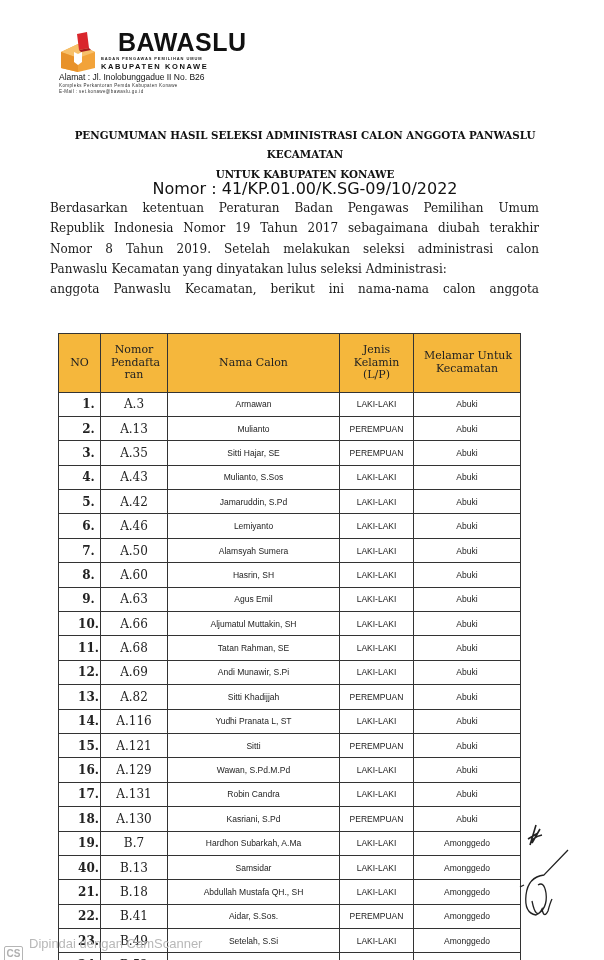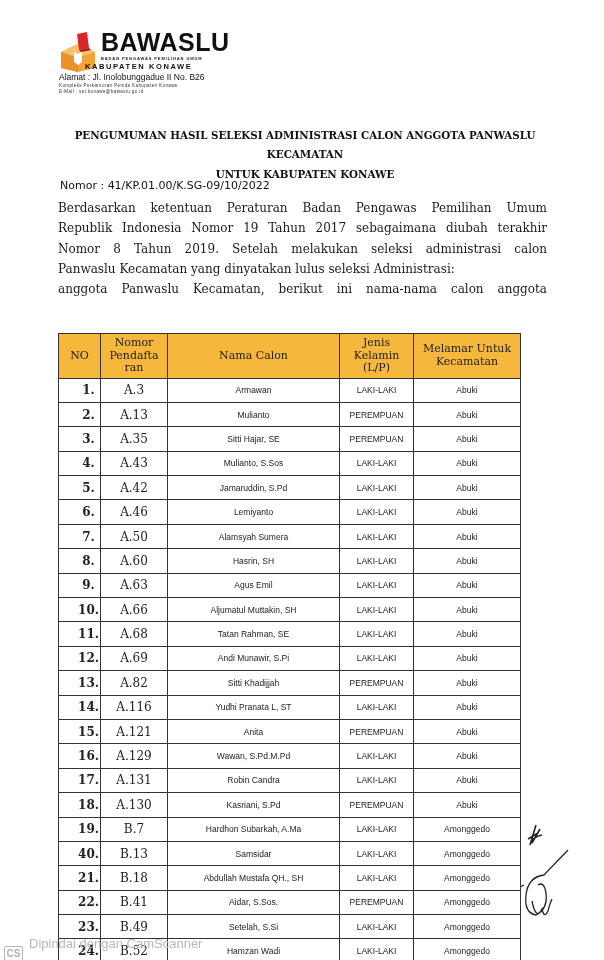--- a/index.html
+++ b/index.html
@@ -2,43 +2,43 @@
 <html><head>
 <meta charset="utf-8">
 <style>
   * { box-sizing: border-box; margin: 0; padding: 0; }
   html, body { width: 604px; height: 960px; background: #ffffff; overflow: hidden; }
   body { position: relative; font-family: "DejaVu Serif", serif; color: #1a1a1a; }
 
   
   .letterhead { position: absolute; left: 57px; top: 28px; width: 220px; height: 96px; }
   .logo { position: absolute; left: 2px; top: 4px; width: 38px; height: 40px; }
-  .brand { position: absolute; left: 44px; top: 0px; font-family: "Liberation Sans", sans-serif; font-weight: 900; font-size: 25px; letter-spacing: 0.5px; color: #111; line-height: 28px; }
+  .brand { position: absolute; left: 61px; top: 0px; font-family: "Liberation Sans", sans-serif; font-weight: 900; font-size: 25px; letter-spacing: 0.5px; color: #111; line-height: 28px; }
   .subbrand { position: absolute; left: 44px; top: 28px; font-family: "Liberation Sans", sans-serif; font-weight: bold; font-size: 4px; letter-spacing: 0.9px; color: #222; white-space: nowrap; }
-  .kabupaten { position: absolute; left: 28px; top: 34px; font-family: "Liberation Sans", sans-serif; font-weight: bold; font-size: 7.5px; letter-spacing: 1.6px; color: #111; white-space: nowrap; }
+  .kabupaten { position: absolute; left: 44px; top: 34px; font-family: "Liberation Sans", sans-serif; font-weight: bold; font-size: 7.5px; letter-spacing: 1.6px; color: #111; white-space: nowrap; }
   .address { position: absolute; left: 2px; top: 44px; font-family: "Liberation Sans", sans-serif; font-size: 8.5px; color: #111; white-space: nowrap; }
   .address-sub { position: absolute; left: 2px; top: 55px; font-family: "Liberation Sans", sans-serif; font-size: 4.5px; color: #333; white-space: nowrap; letter-spacing: 0.4px; }
   .address-email { position: absolute; left: 2px; top: 61px; font-family: "Liberation Sans", sans-serif; font-size: 4.5px; color: #333; white-space: nowrap; letter-spacing: 0.4px; }
 
   
   .title { position: absolute; left: 60px; width: 490px; text-align: center; font-family: "DejaVu Serif", serif; font-weight: bold; font-size: 10.3px; color: #111; white-space: nowrap; }
   .t1 { top: 129px; }
   .t2 { top: 148px; }
   .t3 { top: 168px; }
-  .nomor { position: absolute; left: 60px; top: 179px; width: 490px; text-align: left; font-family: "DejaVu Sans", sans-serif; font-size: 11px; color: #111; white-space: nowrap; }
-
-  
-  .para { position: absolute; left: 58px; top: 198px; width: 489px; font-family: "DejaVu Serif", serif; font-size: 12px; line-height: 20.3px; color: #1a1a1a; text-align: justify; }
+  .nomor { position: absolute; left: 60px; top: 179px; width: 490px; text-align: center; font-family: "DejaVu Sans", sans-serif; font-size: 16px; color: #111; white-space: nowrap; }
+
+  
+  .para { position: absolute; left: 50px; top: 198px; width: 489px; font-family: "DejaVu Serif", serif; font-size: 12px; line-height: 20.3px; color: #1a1a1a; text-align: justify; }
   .para .line { display: block; text-align: justify; text-align-last: justify; white-space: nowrap; height: 20.3px; }
   .para .line.last { text-align-last: left; }
 
   
   table.list { position: absolute; left: 58px; top: 333px; border-collapse: collapse; table-layout: fixed; width: 462px; }
   table.list th, table.list td { border: 1.2px solid #333; text-align: center; vertical-align: middle; overflow: hidden; white-space: nowrap; }
-  table.list th { background: #f5b73c; font-family: "DejaVu Serif", serif; font-weight: normal; font-size: 11px; line-height: 12.5px; color: #222; height: 42px; padding: 3px; }
+  table.list th { background: #f5b73c; font-family: "DejaVu Serif", serif; font-weight: normal; font-size: 11px; line-height: 12.5px; color: #222; height: 42px; padding: 10px; }
   table.list td { height: 24.4px; padding: 0; }
   td.no { font-family: "DejaVu Serif", serif; font-weight: bold; font-size: 12px; color: #222; text-align: left; padding-left: 18px !important; }
   td.reg { font-family: "DejaVu Serif", serif; font-size: 12px; color: #222; }
   td.name, td.sex, td.kec { font-family: "Liberation Sans", sans-serif; font-size: 8.5px; color: #222; }
   col.c1 { width: 42px; } col.c2 { width: 67px; } col.c3 { width: 172px; } col.c4 { width: 74px; } col.c5 { width: 107px; }
 
   
   .signature { position: absolute; left: 518px; top: 815px; width: 70px; height: 110px; }
 
   
@@ -202,21 +202,21 @@
       <tr>
         <td class="no">14.</td>
         <td class="reg">A.116</td>
         <td class="name">Yudhi Pranata L, ST</td>
         <td class="sex">LAKI-LAKI</td>
         <td class="kec">Abuki</td>
       </tr>
       <tr>
         <td class="no">15.</td>
         <td class="reg">A.121</td>
-        <td class="name">Anita</td>
+        <td class="name">Sitti</td>
         <td class="sex">PEREMPUAN</td>
         <td class="kec">Abuki</td>
       </tr>
       <tr>
         <td class="no">16.</td>
         <td class="reg">A.129</td>
         <td class="name">Wawan, S.Pd.M.Pd</td>
         <td class="sex">LAKI-LAKI</td>
         <td class="kec">Abuki</td>
       </tr>

